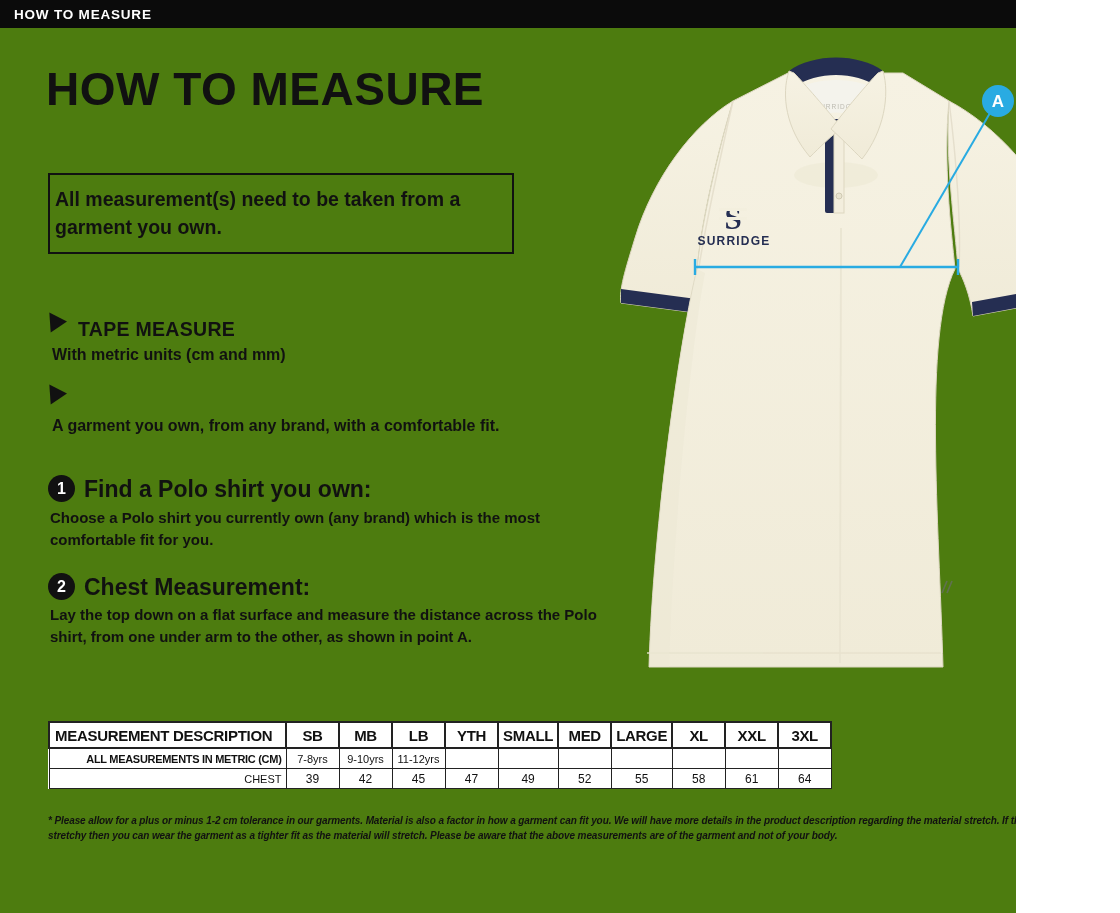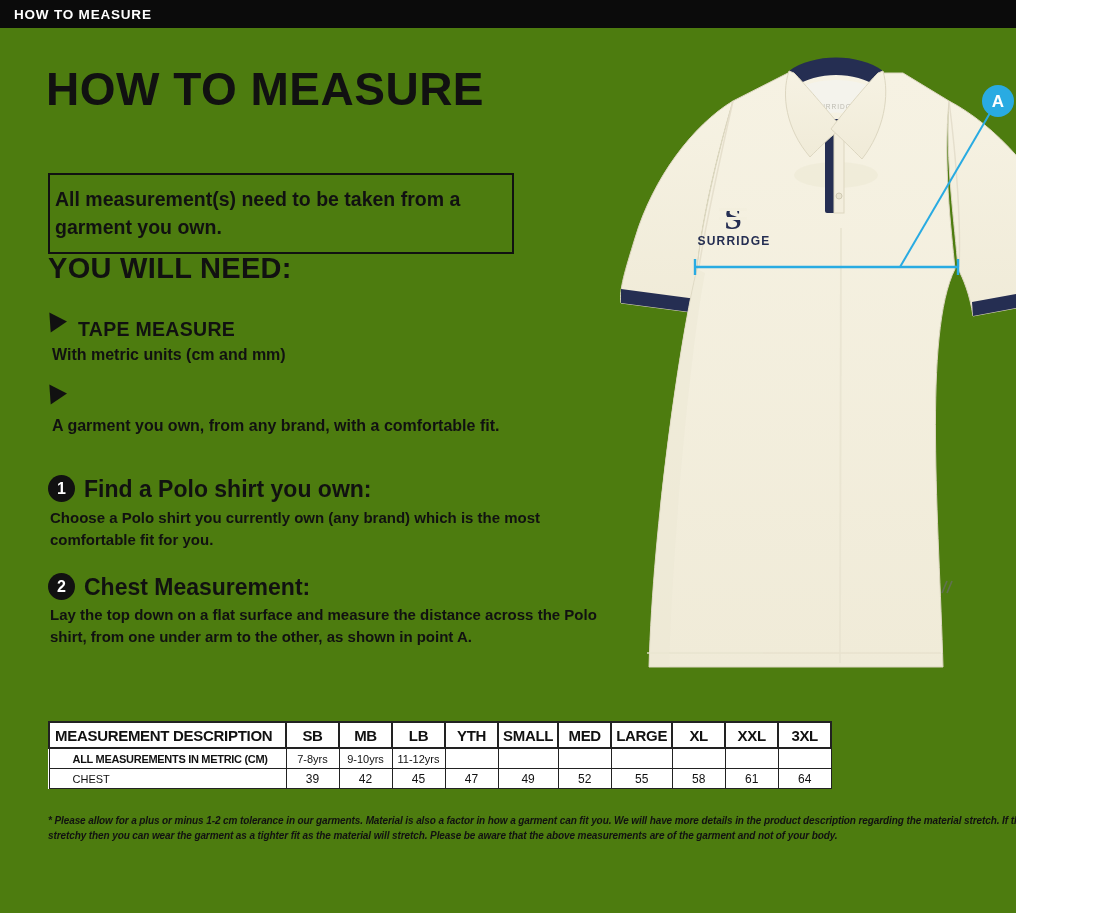--- a/index.html
+++ b/index.html
@@ -31,21 +31,21 @@
   .step-title{position:absolute;font-size:23px;font-weight:bold;}
   .step-desc{position:absolute;font-size:15px;font-weight:bold;line-height:1.45;width:552px;}
   .sc-h{left:48px;top:664px;}
   .sc-sub{font-size:14px;font-weight:bold;letter-spacing:0;vertical-align:3px;margin-left:7px;}
 
   
   .size-table{position:absolute;left:48px;top:721px;border-collapse:collapse;background:#fff;}
   .size-table th,.size-table td{border:1px solid #222;padding:0 4px;text-align:center;white-space:nowrap;}
   .size-table thead th{border:2px solid #222;font-size:15px;font-weight:bold;height:24px;letter-spacing:-.3px;margin-left:36px;}
   .size-table th.desc-col{text-align:left;width:226px;padding-left:5px;}
-  .size-table td.row-label{text-align:left;padding-left:23px;}
+  .size-table td.row-label{text-align:right;padding-left:23px;}
   .size-table .metric-row td{height:19px;font-size:11px;}
   .size-table .metric-row td.row-label{font-weight:bold;letter-spacing:-.3px;}
   .size-table .chest-row td{height:19px;font-size:12px;}
   .size-table .chest-row td.row-label{font-size:11px;}
   .size-table td.val{min-width:44px;}
 
   .disclaimer{position:absolute;left:48px;top:814px;width:1042px;font-size:10px;
               font-weight:bold;font-style:italic;line-height:1.47;letter-spacing:-.1px;}
 
   
@@ -61,21 +61,20 @@
     <span class="topbar-logo">
       <span class="sliceS"><span>S</span><i class="s1"></i><i class="s2"></i></span>
       <span class="topbar-brand">SURRIDGE</span>
     </span>
   </div>
 
   <div class="h1">HOW TO MEASURE</div>
 
   <div class="notice">All measurement(s) need to be taken from a garment you own.</div>
 
-  <div class="h2 ywn-h">YOU WILL NEED:</div>
 
   <span class="tri" style="left:50px;top:312px;"></span>
   <div class="need-item-title" style="left:78px;top:318px;">TAPE MEASURE</div>
   <div class="need-item-desc" style="left:52px;top:346px;">With metric units (cm and mm)</div>
 
   <span class="tri" style="left:50px;top:384px;"></span>
   <div class="need-item-desc" style="left:52px;top:417px;">A garment you own, from any brand, with a comfortable fit.</div>
 
   <div class="step-badge" style="left:48px;top:475px;">1</div>
   <div class="step-title" style="left:84px;top:476px;">Find a Polo shirt you own:</div>

